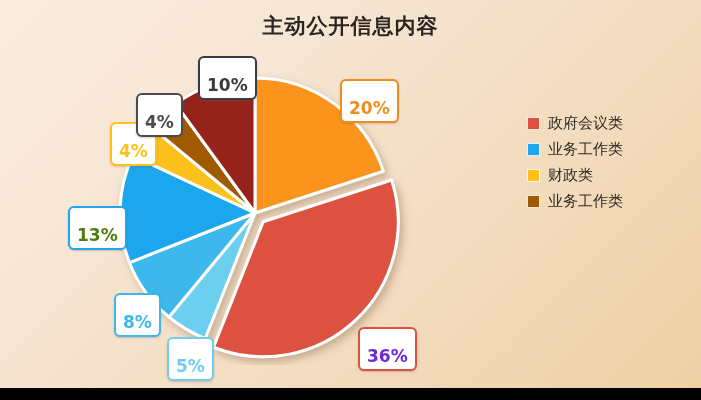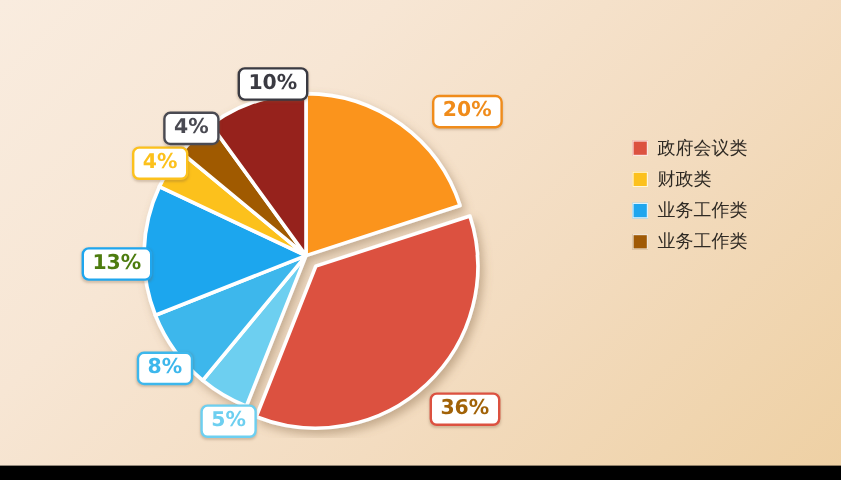--- a/index.html
+++ b/index.html
@@ -48,21 +48,21 @@
     left: 0;
     top: 0;
   }
 
   
   .data-label {
     position: absolute;
     background: #ffffff;
     border-radius: 6px;
     border: 2px solid #cccccc;
-    padding: 1px 7px 2px 7px;
+    padding: 17px 7px 2px 7px;
     font-size: 17px;
     font-weight: bold;
     line-height: 1.25;
     white-space: nowrap;
     box-shadow: 0 1px 2px rgba(120, 90, 60, 0.28);
   }
 
   
   #legend {
     position: absolute;
@@ -97,20 +97,21 @@
     width: 701px;
     height: 12px;
     background: #000000;
   }
 </style>
 </head>
 <body>
 
 <div id="stage">
 
+  <div id="chart-title">主动公开信息内容</div>
 
   <div id="plot-area">
     <svg id="pie-svg" width="340" height="310" viewBox="0 0 340 310">
       <defs>
         <filter id="pieShadow" x="-30%" y="-30%" width="170%" height="170%">
           <feDropShadow dx="3" dy="4" stdDeviation="4" flood-color="#8a6a48" flood-opacity="0.45"></feDropShadow>
         </filter>
       </defs>
       <g id="pie-slices" filter="url(#pieShadow)">
           <path d="M 160 158 L 160 23 A 135 135 0 0 1 288.3926296998457 116.28270575938211 Z" fill="#FB941C" stroke="#ffffff" stroke-width="3" stroke-linejoin="round"></path>
@@ -119,42 +120,42 @@
           <path d="M 160 158 L 73.94776138392693 262.0192877747316 A 135 135 0 0 1 34.480174405086046 207.6968146124315 Z" fill="#3DB7EC" stroke="#ffffff" stroke-width="3" stroke-linejoin="round"></path>
           <path d="M 160 158 L 34.480174405086046 207.6968146124315 A 135 135 0 0 1 37.84834791708737 100.51979563871518 Z" fill="#1FA6EE" stroke="#ffffff" stroke-width="3" stroke-linejoin="round"></path>
           <path d="M 160 158 L 37.84834791708737 100.51979563871518 A 135 135 0 0 1 55.980712225268476 71.94776138392686 Z" fill="#FCC11D" stroke="#ffffff" stroke-width="3" stroke-linejoin="round"></path>
           <path d="M 160 158 L 55.980712225268476 71.94776138392686 A 135 135 0 0 1 80.6489909405162 48.78270575938204 Z" fill="#A05A06" stroke="#ffffff" stroke-width="3" stroke-linejoin="round"></path>
           <path d="M 160 158 L 80.6489909405162 48.78270575938204 A 135 135 0 0 1 159.99999999999997 23 Z" fill="#96241A" stroke="#ffffff" stroke-width="3" stroke-linejoin="round"></path>
         </g>
     </svg>
   </div>
 
   <div id="data-label-layer">
-      <div class="data-label" style="left: 340px; top: 79px; border-color: rgb(240, 140, 27); color: rgb(240, 140, 27); margin-left: 20px;">20%</div>
-      <div class="data-label" style="left: 358px; top: 327px; border-color: rgb(220, 81, 64); color: #a16207;">36%</div>
+      <div class="data-label" style="left: 340px; top: 79px; border-color: rgb(240, 140, 27); color: rgb(240, 140, 27);">20%</div>
+      <div class="data-label" style="left: 358px; top: 327px; border-color: rgb(220, 81, 64); color: #6d28d9;">36%</div>
       <div class="data-label" style="left: 167px; top: 337px; border-color: rgb(109, 207, 240); color: rgb(109, 207, 240);">5%</div>
       <div class="data-label" style="left: 114px; top: 293px; border-color: rgb(61, 183, 236); color: rgb(61, 183, 236);">8%</div>
       <div class="data-label" style="left: 68px; top: 206px; border-color: rgb(31, 166, 238); color: #4d7c0f;">13%</div>
       <div class="data-label" style="left: 110px; top: 122px; border-color: rgb(252, 193, 29); color: rgb(252, 193, 29);">4%</div>
       <div class="data-label" style="left: 136px; top: 93px; border-color: rgb(74, 74, 82); color: rgb(74, 74, 82);">4%</div>
       <div class="data-label" style="left: 198px; top: 56px; border-color: rgb(58, 58, 66); color: rgb(58, 58, 66);">10%</div>
     </div>
 
   <div id="legend">
       <div class="legend-item">
         <span class="legend-swatch" style="background: rgb(220, 81, 64);"></span>
         <span class="legend-label">政府会议类</span>
       </div>
       <div class="legend-item">
+        <span class="legend-swatch" style="background: rgb(31, 166, 238);"></span>
+        <span class="legend-label">业务工作类</span>
+      </div>
+      <div class="legend-item">
         <span class="legend-swatch" style="background: rgb(252, 193, 29);"></span>
         <span class="legend-label">财政类</span>
-      </div>
-      <div class="legend-item">
-        <span class="legend-swatch" style="background: rgb(31, 166, 238);"></span>
-        <span class="legend-label">业务工作类</span>
       </div>
       <div class="legend-item">
         <span class="legend-swatch" style="background: rgb(160, 90, 6);"></span>
         <span class="legend-label">业务工作类</span>
       </div>
     </div>
 
   <div id="bottom-bar"></div>
 </div>
 

